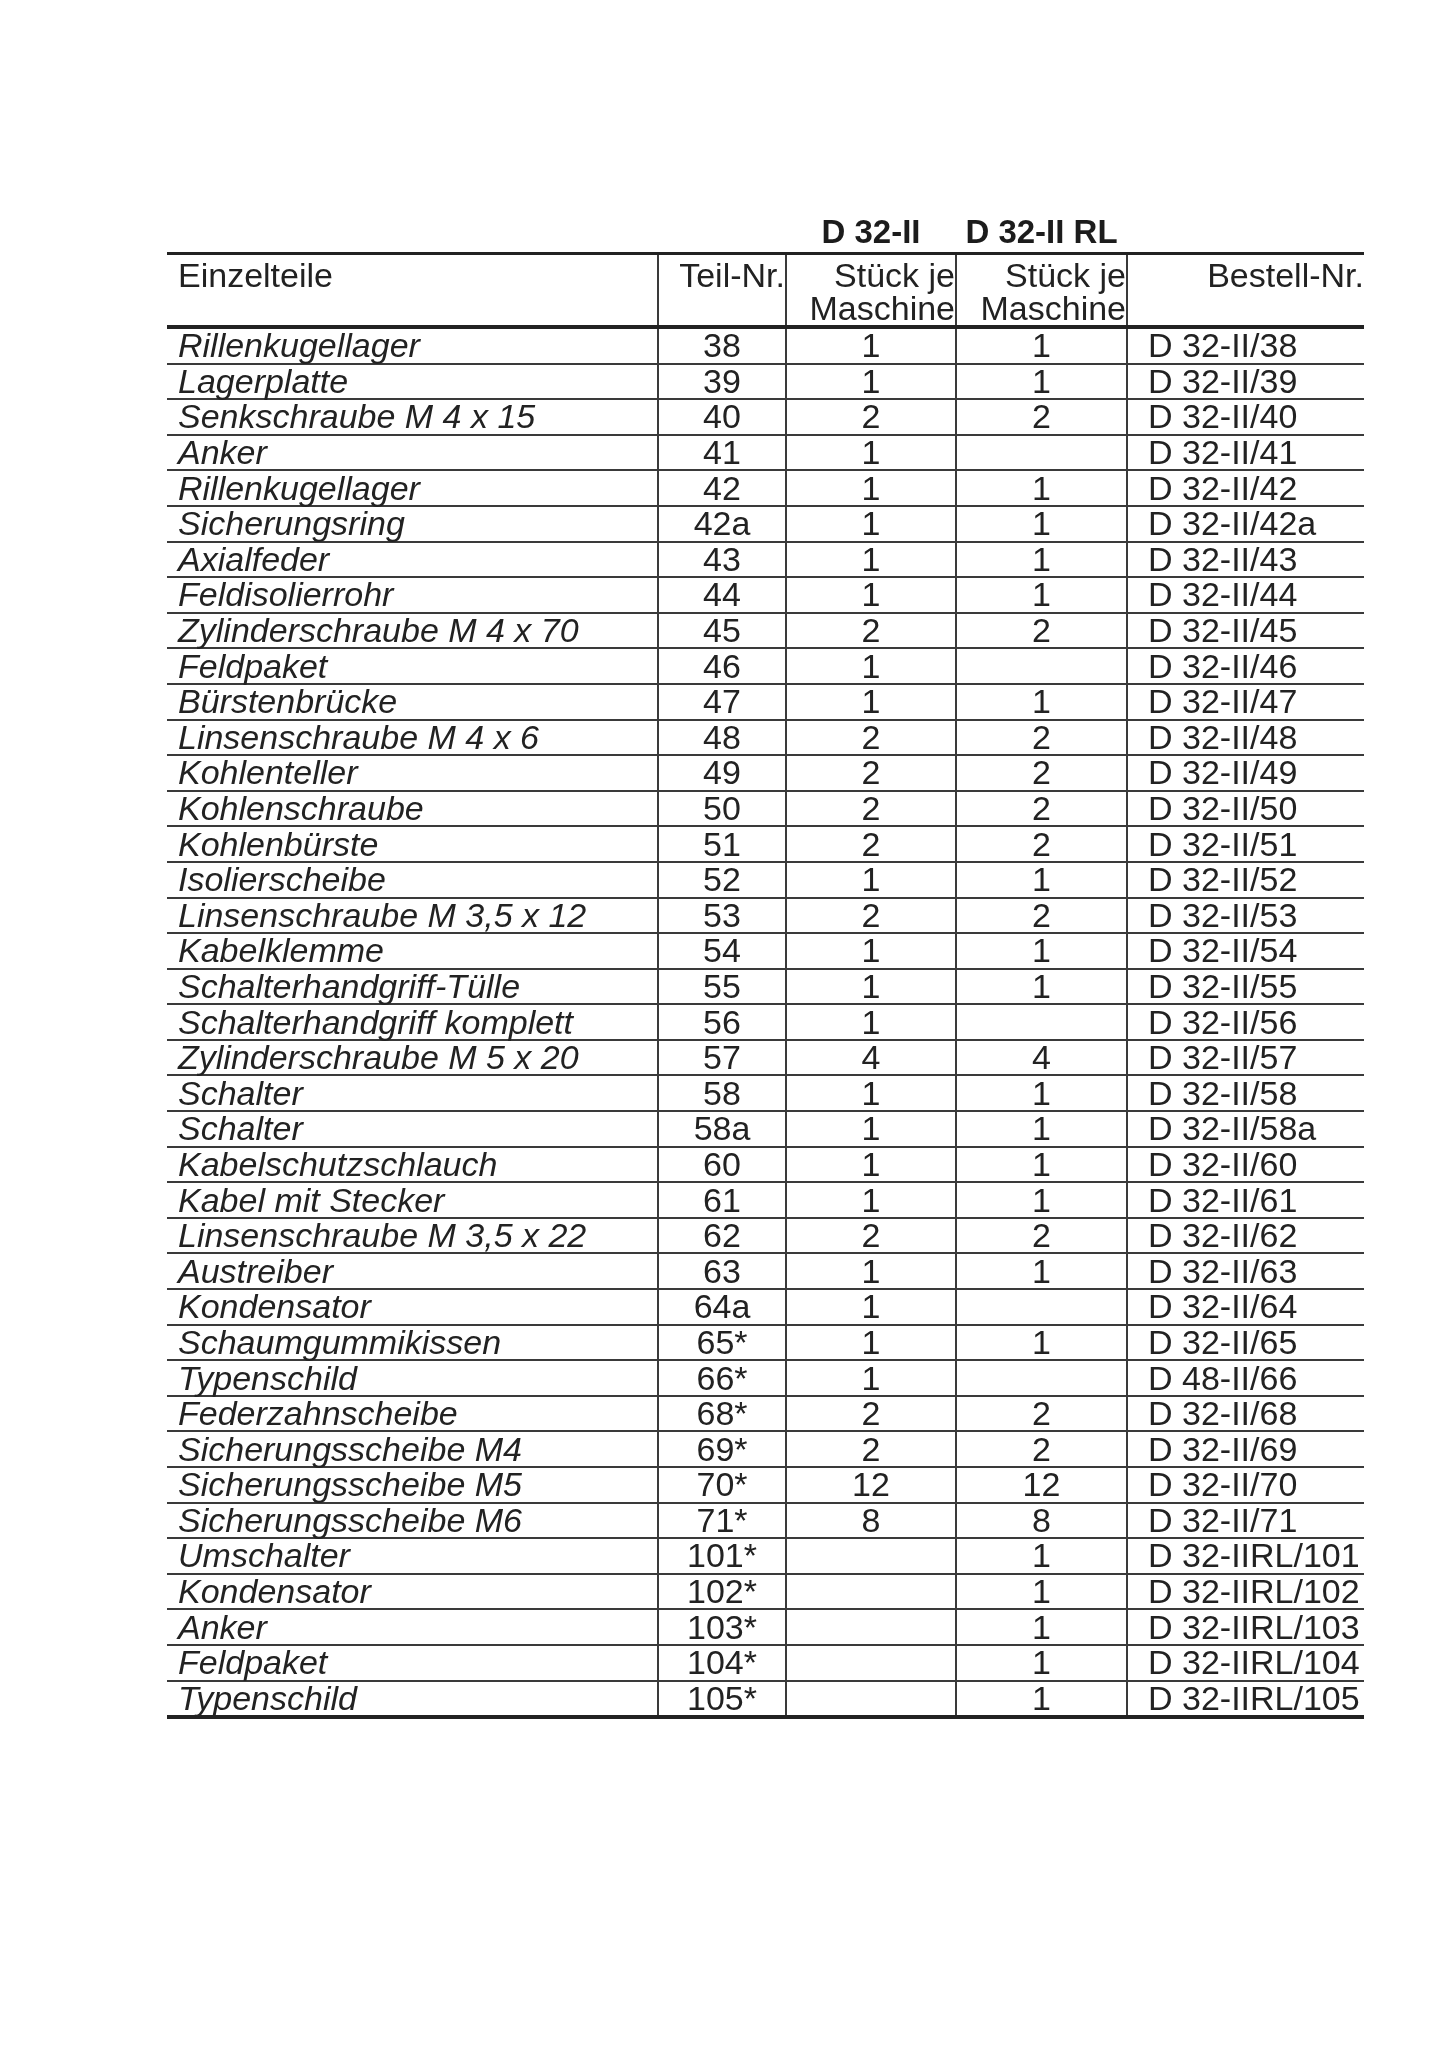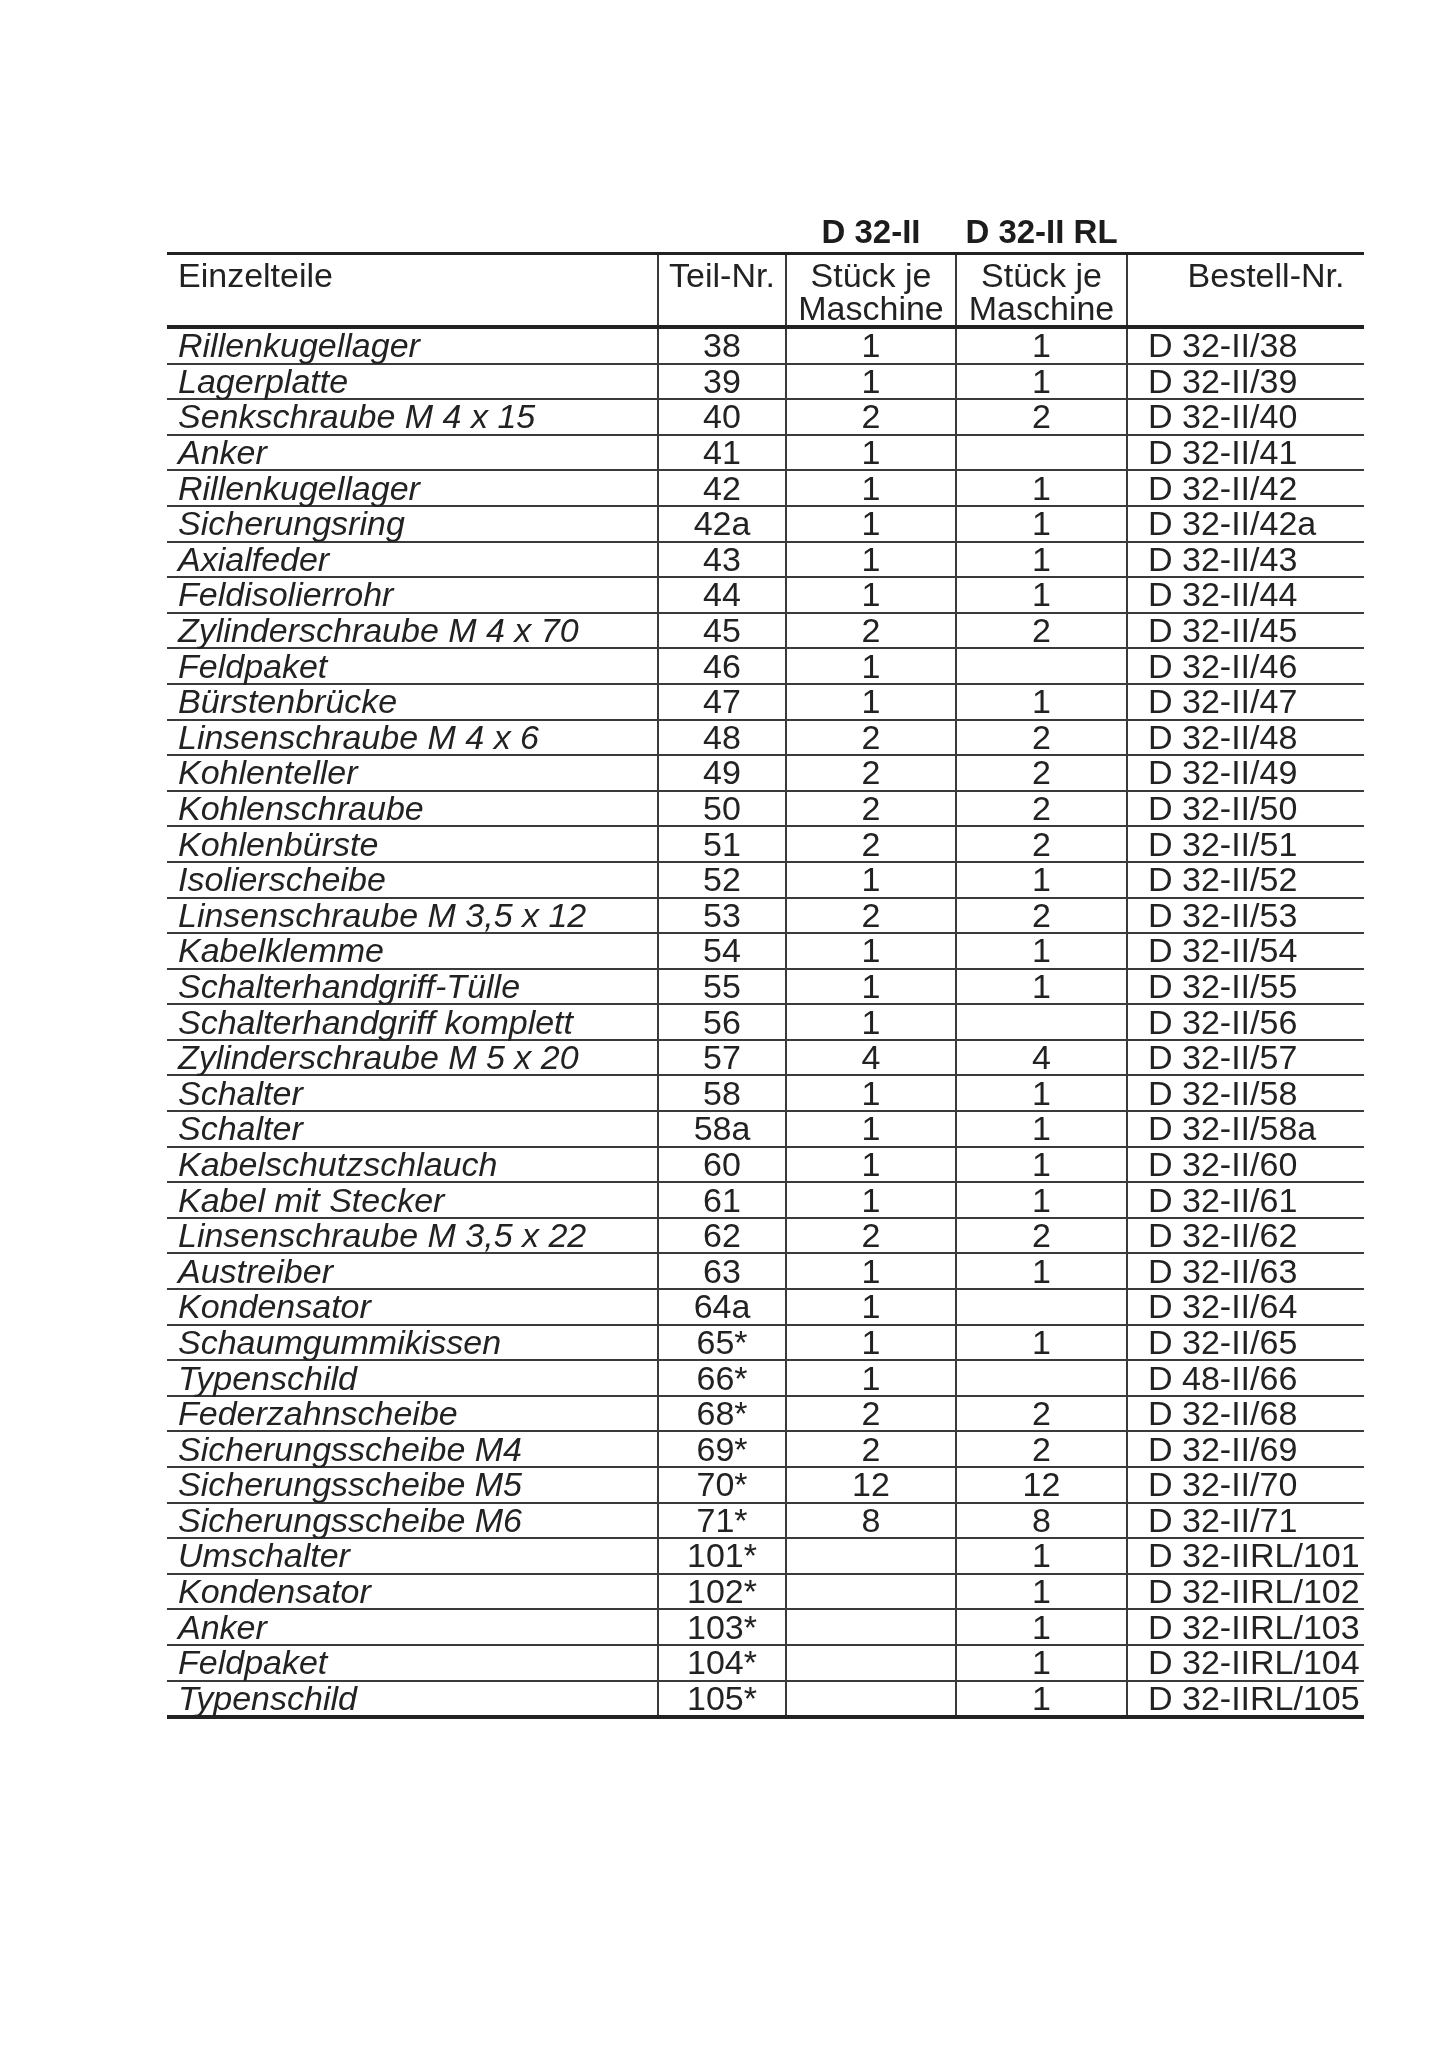--- a/index.html
+++ b/index.html
@@ -58,29 +58,29 @@
   .parts-table thead tr {
     height: 70px;
   }
   .parts-table thead th {
     font-weight: normal;
     vertical-align: top;
     padding: 4px 0 0 0;
     line-height: 33px;
     border-top: 3.5px solid #222;
     border-bottom: 4px solid #222;
-    text-align: center;
+    text-align: right;
     white-space: nowrap;
   }
   .parts-table thead th.name-h {
     text-align: left;
     padding-left: 11px;
   }
   .parts-table thead th.order-h {
-    text-align: center;
+    text-align: right;
     padding-left: 40px;
   }
   .parts-table tbody tr {
     height: 35.6px;
   }
   .parts-table td {
     padding: 0;
     line-height: 33px;
     height: 33.6px;
     border-bottom: 2px solid #3a3a3a;

